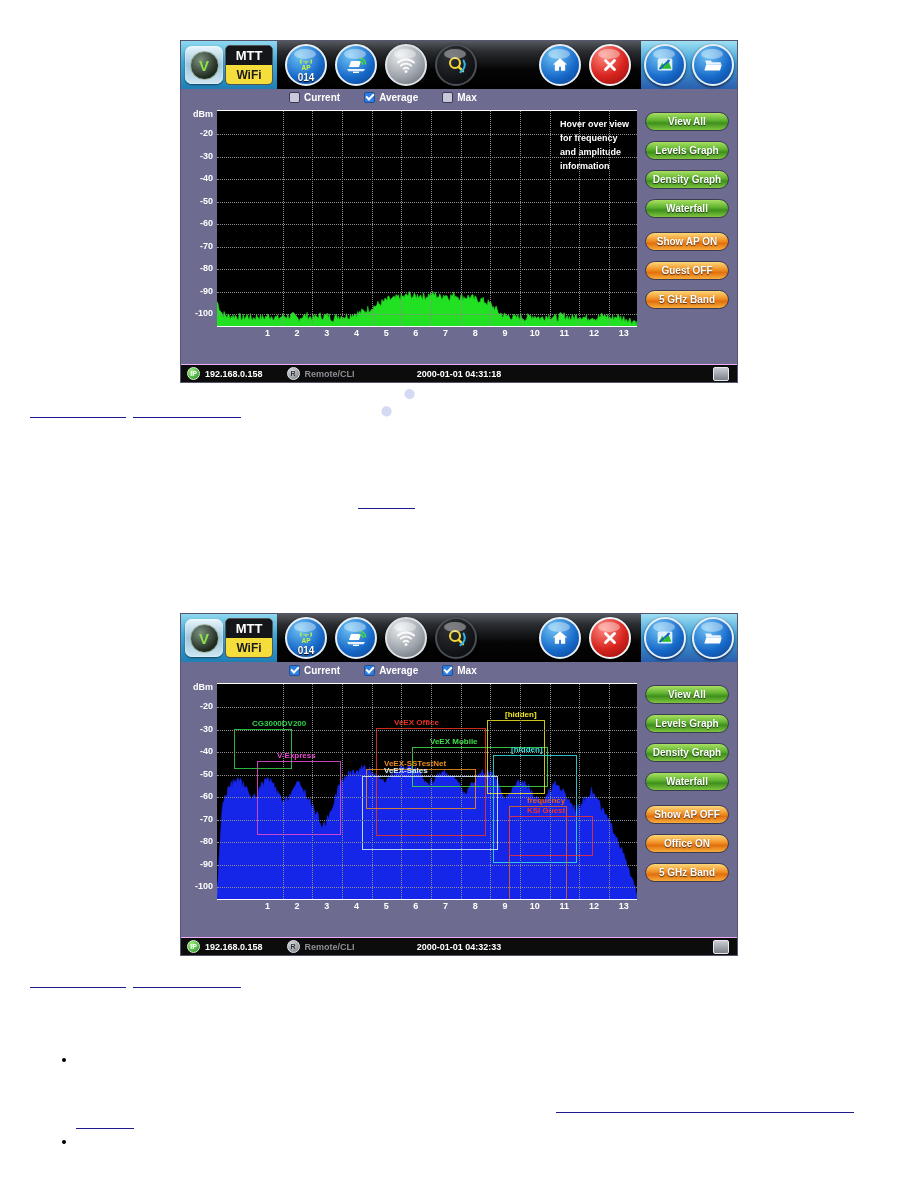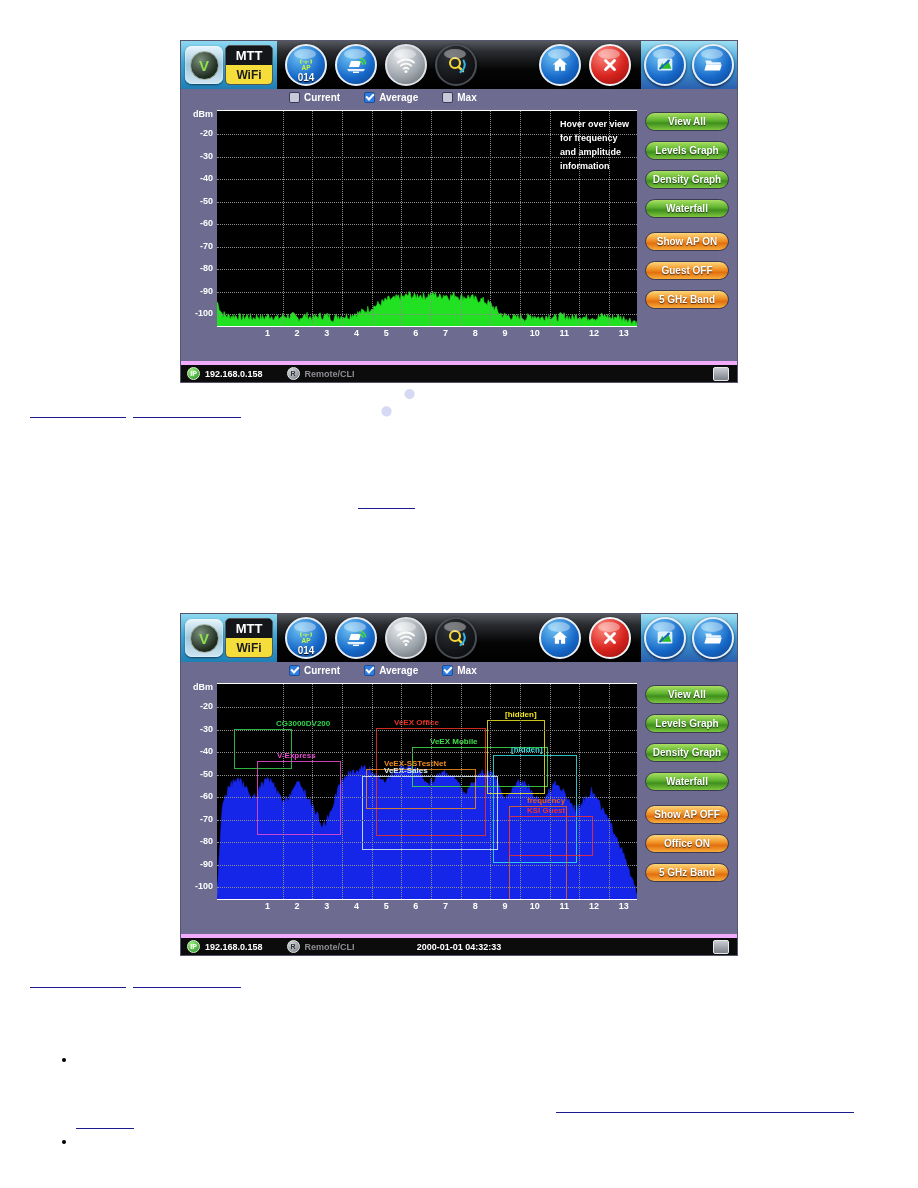--- a/index.html
+++ b/index.html
@@ -127,21 +127,21 @@
     border:1px solid #3c3a52;box-sizing:border-box;
   }
   .pill.green{background:linear-gradient(180deg,#a9e063 0%,#62b531 42%,#3f8f1d 60%,#7ec63f 100%);}
   .pill.orange{background:linear-gradient(180deg,#fcd77a 0%,#f2962a 42%,#e2700f 62%,#f7ad3c 100%);}
   .pill.gap{margin-top:14px;}
 
   
   .statusbar{
     position:absolute;left:0;right:0;bottom:0;height:17px;background:#0c0c0c;
     display:flex;align-items:center;color:#fff;font-size:9px;font-weight:bold;
-    border-top:4px solid #f0abfc;
+    border-top:1px solid #f0abfc;
   }
   .sb-ico{width:11px;height:11px;border-radius:50%;margin:0 5px 0 6px;display:flex;
     align-items:center;justify-content:center;font-size:7px;color:#fff;font-weight:bold;}
   .sb-ico.ip{background:radial-gradient(circle at 35% 30%,#9cf07a,#1e8b21);border:1px solid #d8f7cf;}
   .sb-ico.rc{background:radial-gradient(circle at 35% 30%,#d8dce0,#70767c);border:1px solid #e6eaee;
     color:#333;}
   .sb-time{position:absolute;left:0;right:0;text-align:center;}
   .sb-right{position:absolute;right:8px;width:14px;height:12px;border-radius:2px;
     background:linear-gradient(180deg,#c9ccd2,#7c818a);border:1px solid #e8ebee;}
   .sb-muted{color:#8d8d93;}
@@ -325,20 +325,21 @@
       <div class="pill orange">Guest OFF</div>
       <div class="pill orange">5 GHz Band</div>
     </div>
   </div>
 
   <div class="statusbar">
     <span class="sb-ico ip">IP</span>
     <span>192.168.0.158</span>
     <span class="sb-ico rc" style="margin-left:24px">R</span>
     <span class="sb-muted">Remote/CLI</span>
+    <span class="sb-time">2000-01-01  04:31:18</span>
     <span class="sb-right"></span>
   </div>
 </div>
 
 <div class="device" id="device-2">
 
   <div class="toolbar">
     <div class="tb-left">
       <div class="logo-btn">
         <div class="logo-orb">V</div>
@@ -448,21 +449,21 @@
           <span style="top: 184.5px;">-90</span>
           <span style="top: 207px;">-100</span>
         </div>
       <div class="graph-area">
         <svg class="trace" id="trace-2" viewBox="0 0 420 215" preserveAspectRatio="none">
             <path d="M 0 215 L 0.0 216.2 L 1.0 202.8 L 2.0 192.5 L 3.0 185.8 L 4.0 170.1 L 5.1 163.4 L 6.1 154.5 L 7.1 157.8 L 8.1 154.4 L 9.1 149.4 L 10.1 139.9 L 11.1 137.1 L 12.1 142.2 L 13.2 137.1 L 14.2 134.5 L 15.2 135.9 L 16.2 134.9 L 17.2 137.0 L 18.2 133.6 L 19.2 140.9 L 20.2 138.3 L 21.3 140.7 L 22.3 139.8 L 23.3 143.1 L 24.3 146.5 L 25.3 151.7 L 26.3 153.4 L 27.3 154.0 L 28.3 155.9 L 29.3 157.6 L 30.4 159.6 L 31.4 157.2 L 32.4 160.5 L 33.4 160.1 L 34.4 168.5 L 35.4 166.8 L 36.4 163.5 L 37.4 160.5 L 38.5 158.8 L 39.5 153.5 L 40.5 150.9 L 41.5 147.4 L 42.5 144.5 L 43.5 141.1 L 44.5 137.4 L 45.5 141.1 L 46.6 136.7 L 47.6 135.4 L 48.6 134.7 L 49.6 127.4 L 50.6 128.9 L 51.6 131.0 L 52.6 131.5 L 53.6 133.3 L 54.7 138.6 L 55.7 142.0 L 56.7 142.7 L 57.7 140.3 L 58.7 146.3 L 59.7 146.6 L 60.7 156.0 L 61.7 154.5 L 62.7 155.9 L 63.8 157.0 L 64.8 163.2 L 65.8 167.3 L 66.8 167.8 L 67.8 159.4 L 68.8 163.0 L 69.8 155.7 L 70.8 160.7 L 71.9 153.0 L 72.9 149.3 L 73.9 149.5 L 74.9 149.3 L 75.9 146.4 L 76.9 142.5 L 77.9 136.0 L 78.9 139.0 L 80.0 137.1 L 81.0 133.1 L 82.0 133.1 L 83.0 135.8 L 84.0 139.7 L 85.0 137.0 L 86.0 139.5 L 87.0 141.8 L 88.0 149.9 L 89.1 151.9 L 90.1 153.4 L 91.1 159.3 L 92.1 158.7 L 93.1 160.8 L 94.1 168.9 L 95.1 172.7 L 96.1 169.0 L 97.2 174.4 L 98.2 172.5 L 99.2 179.8 L 100.2 179.5 L 101.2 179.8 L 102.2 183.5 L 103.2 181.0 L 104.2 181.4 L 105.3 183.9 L 106.3 184.5 L 107.3 182.0 L 108.3 182.1 L 109.3 179.0 L 110.3 175.2 L 111.3 177.4 L 112.3 175.8 L 113.3 167.8 L 114.4 163.6 L 115.4 161.6 L 116.4 158.3 L 117.4 151.1 L 118.4 153.1 L 119.4 145.2 L 120.4 144.8 L 121.4 138.8 L 122.5 134.2 L 123.5 135.0 L 124.5 126.1 L 125.5 122.9 L 126.5 125.5 L 127.5 119.1 L 128.5 117.9 L 129.5 117.7 L 130.6 116.1 L 131.6 122.1 L 132.6 118.7 L 133.6 118.1 L 134.6 113.8 L 135.6 117.0 L 136.6 113.5 L 137.6 115.1 L 138.7 111.1 L 139.7 118.2 L 140.7 115.4 L 141.7 113.0 L 142.7 117.2 L 143.7 116.6 L 144.7 116.9 L 145.7 114.8 L 146.7 115.7 L 147.8 113.6 L 148.8 110.5 L 149.8 112.8 L 150.8 116.9 L 151.8 116.2 L 152.8 119.2 L 153.8 116.4 L 154.8 123.8 L 155.9 124.9 L 156.9 123.5 L 157.9 125.5 L 158.9 131.7 L 159.9 133.2 L 160.9 134.2 L 161.9 136.3 L 162.9 134.2 L 164.0 138.4 L 165.0 135.3 L 166.0 139.3 L 167.0 142.9 L 168.0 137.6 L 169.0 137.4 L 170.0 140.9 L 171.0 136.2 L 172.0 137.1 L 173.1 132.4 L 174.1 127.2 L 175.1 130.8 L 176.1 122.0 L 177.1 123.3 L 178.1 123.1 L 179.1 122.8 L 180.1 121.3 L 181.2 118.8 L 182.2 115.0 L 183.2 111.0 L 184.2 109.3 L 185.2 115.8 L 186.2 114.9 L 187.2 114.1 L 188.2 109.9 L 189.3 111.4 L 190.3 113.6 L 191.3 110.5 L 192.3 112.9 L 193.3 111.5 L 194.3 114.5 L 195.3 117.1 L 196.3 113.2 L 197.3 117.8 L 198.4 112.2 L 199.4 117.0 L 200.4 120.9 L 201.4 120.9 L 202.4 126.4 L 203.4 124.2 L 204.4 128.7 L 205.4 128.3 L 206.5 132.5 L 207.5 132.2 L 208.5 135.7 L 209.5 134.3 L 210.5 136.2 L 211.5 145.1 L 212.5 142.5 L 213.5 141.6 L 214.6 137.4 L 215.6 134.0 L 216.6 133.0 L 217.6 137.4 L 218.6 133.1 L 219.6 131.0 L 220.6 129.3 L 221.6 128.5 L 222.7 124.0 L 223.7 126.9 L 224.7 118.6 L 225.7 119.7 L 226.7 119.7 L 227.7 115.3 L 228.7 121.9 L 229.7 122.4 L 230.7 120.0 L 231.8 120.9 L 232.8 121.6 L 233.8 124.6 L 234.8 127.7 L 235.8 131.2 L 236.8 134.6 L 237.8 129.8 L 238.8 137.7 L 239.9 138.8 L 240.9 142.0 L 241.9 146.7 L 242.9 148.8 L 243.9 150.0 L 244.9 153.1 L 245.9 152.4 L 246.9 158.4 L 248.0 161.6 L 249.0 157.5 L 250.0 154.4 L 251.0 154.3 L 252.0 156.0 L 253.0 155.5 L 254.0 148.6 L 255.0 142.1 L 256.0 141.2 L 257.1 139.1 L 258.1 130.6 L 259.1 132.0 L 260.1 130.0 L 261.1 125.7 L 262.1 126.5 L 263.1 124.2 L 264.1 119.4 L 265.2 119.2 L 266.2 119.2 L 267.2 117.3 L 268.2 122.2 L 269.2 118.9 L 270.2 117.8 L 271.2 120.5 L 272.2 121.8 L 273.3 123.9 L 274.3 122.3 L 275.3 130.6 L 276.3 133.1 L 277.3 133.2 L 278.3 133.0 L 279.3 141.1 L 280.3 143.7 L 281.3 146.5 L 282.4 146.4 L 283.4 148.5 L 284.4 153.1 L 285.4 156.1 L 286.4 163.7 L 287.4 164.5 L 288.4 167.8 L 289.4 167.9 L 290.5 161.6 L 291.5 164.7 L 292.5 160.9 L 293.5 153.9 L 294.5 156.9 L 295.5 155.2 L 296.5 148.2 L 297.5 148.0 L 298.6 140.2 L 299.6 144.8 L 300.6 138.7 L 301.6 140.7 L 302.6 133.1 L 303.6 132.5 L 304.6 138.1 L 305.6 139.9 L 306.7 136.7 L 307.7 140.9 L 308.7 141.8 L 309.7 145.5 L 310.7 148.1 L 311.7 150.7 L 312.7 156.4 L 313.7 155.4 L 314.7 159.2 L 315.8 162.3 L 316.8 163.6 L 317.8 163.2 L 318.8 168.9 L 319.8 172.3 L 320.8 169.2 L 321.8 173.6 L 322.8 178.1 L 323.9 173.9 L 324.9 176.6 L 325.9 168.1 L 326.9 167.7 L 327.9 161.4 L 328.9 159.8 L 329.9 162.4 L 330.9 160.5 L 332.0 157.6 L 333.0 155.7 L 334.0 153.4 L 335.0 147.1 L 336.0 150.4 L 337.0 143.9 L 338.0 141.1 L 339.0 143.0 L 340.0 148.5 L 341.1 143.8 L 342.1 149.8 L 343.1 151.6 L 344.1 156.3 L 345.1 157.0 L 346.1 160.2 L 347.1 157.9 L 348.1 162.0 L 349.2 170.1 L 350.2 165.8 L 351.2 173.9 L 352.2 173.9 L 353.2 175.7 L 354.2 174.0 L 355.2 179.3 L 356.2 177.8 L 357.3 184.3 L 358.3 182.9 L 359.3 185.2 L 360.3 181.3 L 361.3 181.8 L 362.3 183.0 L 363.3 182.3 L 364.3 176.5 L 365.3 171.1 L 366.4 175.1 L 367.4 167.4 L 368.4 170.4 L 369.4 164.5 L 370.4 167.3 L 371.4 161.4 L 372.4 163.4 L 373.4 156.6 L 374.5 157.0 L 375.5 156.1 L 376.5 164.0 L 377.5 165.2 L 378.5 167.2 L 379.5 165.9 L 380.5 172.1 L 381.5 171.4 L 382.6 174.4 L 383.6 175.3 L 384.6 180.7 L 385.6 182.1 L 386.6 183.8 L 387.6 187.8 L 388.6 184.8 L 389.6 187.1 L 390.7 191.8 L 391.7 196.2 L 392.7 197.5 L 393.7 196.8 L 394.7 197.3 L 395.7 196.5 L 396.7 199.6 L 397.7 199.9 L 398.7 204.4 L 399.8 205.3 L 400.8 201.5 L 401.8 201.7 L 402.8 201.4 L 403.8 206.6 L 404.8 201.7 L 405.8 202.8 L 406.8 205.3 L 407.9 211.0 L 408.9 206.5 L 409.9 210.2 L 410.9 208.2 L 411.9 207.2 L 412.9 207.9 L 413.9 213.6 L 414.9 210.2 L 416.0 212.0 L 417.0 215.9 L 418.0 211.1 L 419.0 210.8 L 420.0 212.6 L 420 215 Z" fill="#ffffff" stroke="#ffffff" stroke-width="0.6"></path>
             <path d="M 0 215 L 0.0 214.3 L 1.0 210.2 L 2.0 208.6 L 3.0 200.5 L 4.0 202.3 L 5.1 197.2 L 6.1 194.7 L 7.1 189.1 L 8.1 186.2 L 9.1 186.9 L 10.1 182.2 L 11.1 184.8 L 12.1 179.8 L 13.2 178.0 L 14.2 181.9 L 15.2 177.7 L 16.2 181.9 L 17.2 176.9 L 18.2 182.5 L 19.2 184.2 L 20.2 180.9 L 21.3 185.5 L 22.3 186.8 L 23.3 181.8 L 24.3 183.8 L 25.3 185.9 L 26.3 183.0 L 27.3 189.4 L 28.3 185.6 L 29.3 189.1 L 30.4 190.8 L 31.4 190.8 L 32.4 188.7 L 33.4 192.6 L 34.4 198.0 L 35.4 194.6 L 36.4 197.6 L 37.4 191.9 L 38.5 189.7 L 39.5 192.6 L 40.5 187.4 L 41.5 191.5 L 42.5 184.1 L 43.5 188.1 L 44.5 179.4 L 45.5 177.8 L 46.6 178.2 L 47.6 178.3 L 48.6 174.2 L 49.6 179.8 L 50.6 175.6 L 51.6 177.1 L 52.6 175.1 L 53.6 181.0 L 54.7 176.7 L 55.7 183.1 L 56.7 185.8 L 57.7 183.2 L 58.7 183.8 L 59.7 187.0 L 60.7 184.6 L 61.7 188.5 L 62.7 188.4 L 63.8 193.2 L 64.8 194.0 L 65.8 194.9 L 66.8 195.2 L 67.8 192.0 L 68.8 195.8 L 69.8 192.8 L 70.8 189.6 L 71.9 186.2 L 72.9 186.6 L 73.9 184.5 L 74.9 186.8 L 75.9 181.7 L 76.9 183.3 L 77.9 179.9 L 78.9 176.7 L 80.0 183.0 L 81.0 177.6 L 82.0 176.8 L 83.0 183.2 L 84.0 182.1 L 85.0 180.5 L 86.0 186.7 L 87.0 184.5 L 88.0 189.7 L 89.1 189.6 L 90.1 190.2 L 91.1 192.3 L 92.1 195.2 L 93.1 194.8 L 94.1 192.8 L 95.1 200.2 L 96.1 194.9 L 97.2 195.3 L 98.2 200.1 L 99.2 201.9 L 100.2 204.0 L 101.2 200.3 L 102.2 205.3 L 103.2 207.5 L 104.2 204.5 L 105.3 201.2 L 106.3 202.9 L 107.3 201.2 L 108.3 200.6 L 109.3 199.3 L 110.3 201.8 L 111.3 201.5 L 112.3 196.4 L 113.3 195.8 L 114.4 191.0 L 115.4 190.1 L 116.4 188.8 L 117.4 184.8 L 118.4 187.0 L 119.4 186.6 L 120.4 179.5 L 121.4 183.7 L 122.5 178.1 L 123.5 180.8 L 124.5 178.2 L 125.5 176.7 L 126.5 176.8 L 127.5 174.4 L 128.5 170.9 L 129.5 173.1 L 130.6 169.2 L 131.6 172.9 L 132.6 165.4 L 133.6 167.5 L 134.6 164.3 L 135.6 166.9 L 136.6 165.4 L 137.6 164.9 L 138.7 166.4 L 139.7 168.6 L 140.7 163.9 L 141.7 167.8 L 142.7 163.7 L 143.7 163.9 L 144.7 166.1 L 145.7 163.0 L 146.7 162.1 L 147.8 168.3 L 148.8 166.1 L 149.8 166.5 L 150.8 163.8 L 151.8 168.5 L 152.8 171.5 L 153.8 172.7 L 154.8 167.5 L 155.9 174.1 L 156.9 174.9 L 157.9 174.3 L 158.9 169.9 L 159.9 174.6 L 160.9 177.6 L 161.9 179.9 L 162.9 176.6 L 164.0 182.0 L 165.0 176.4 L 166.0 177.5 L 167.0 184.2 L 168.0 178.5 L 169.0 178.2 L 170.0 175.0 L 171.0 180.8 L 172.0 177.2 L 173.1 173.1 L 174.1 175.7 L 175.1 173.1 L 176.1 175.0 L 177.1 168.0 L 178.1 170.6 L 179.1 169.2 L 180.1 170.3 L 181.2 166.3 L 182.2 168.7 L 183.2 163.8 L 184.2 165.9 L 185.2 163.3 L 186.2 161.5 L 187.2 165.6 L 188.2 164.9 L 189.3 168.4 L 190.3 162.8 L 191.3 162.6 L 192.3 164.2 L 193.3 161.5 L 194.3 169.1 L 195.3 162.9 L 196.3 166.8 L 197.3 164.4 L 198.4 168.1 L 199.4 167.2 L 200.4 170.4 L 201.4 168.9 L 202.4 175.1 L 203.4 174.1 L 204.4 177.2 L 205.4 178.4 L 206.5 172.3 L 207.5 173.3 L 208.5 174.0 L 209.5 177.6 L 210.5 178.3 L 211.5 182.6 L 212.5 178.7 L 213.5 178.6 L 214.6 180.8 L 215.6 174.6 L 216.6 177.1 L 217.6 175.4 L 218.6 175.6 L 219.6 174.3 L 220.6 172.9 L 221.6 170.4 L 222.7 175.0 L 223.7 170.5 L 224.7 172.6 L 225.7 168.9 L 226.7 173.3 L 227.7 170.4 L 228.7 168.6 L 229.7 170.9 L 230.7 170.9 L 231.8 171.5 L 232.8 175.0 L 233.8 176.4 L 234.8 173.4 L 235.8 174.8 L 236.8 175.8 L 237.8 178.5 L 238.8 173.9 L 239.9 182.1 L 240.9 184.4 L 241.9 185.7 L 242.9 183.2 L 243.9 186.2 L 244.9 189.6 L 245.9 191.6 L 246.9 188.7 L 248.0 190.4 L 249.0 193.4 L 250.0 191.9 L 251.0 185.7 L 252.0 190.8 L 253.0 186.6 L 254.0 186.3 L 255.0 183.4 L 256.0 177.1 L 257.1 179.8 L 258.1 176.8 L 259.1 172.0 L 260.1 174.8 L 261.1 171.6 L 262.1 168.8 L 263.1 175.1 L 264.1 170.0 L 265.2 171.3 L 266.2 169.6 L 267.2 169.2 L 268.2 167.6 L 269.2 170.7 L 270.2 166.7 L 271.2 172.8 L 272.2 167.9 L 273.3 174.4 L 274.3 173.1 L 275.3 173.0 L 276.3 173.2 L 277.3 173.7 L 278.3 174.2 L 279.3 175.4 L 280.3 180.3 L 281.3 178.4 L 282.4 186.8 L 283.4 188.5 L 284.4 187.2 L 285.4 184.9 L 286.4 192.7 L 287.4 188.4 L 288.4 191.0 L 289.4 188.3 L 290.5 191.3 L 291.5 187.1 L 292.5 186.0 L 293.5 186.5 L 294.5 184.5 L 295.5 186.1 L 296.5 188.1 L 297.5 179.5 L 298.6 177.6 L 299.6 178.1 L 300.6 178.5 L 301.6 175.4 L 302.6 178.2 L 303.6 177.8 L 304.6 176.4 L 305.6 179.6 L 306.7 179.3 L 307.7 179.2 L 308.7 185.2 L 309.7 182.4 L 310.7 185.7 L 311.7 183.0 L 312.7 184.2 L 313.7 192.0 L 314.7 192.1 L 315.8 187.5 L 316.8 192.9 L 317.8 192.4 L 318.8 189.5 L 319.8 194.4 L 320.8 197.6 L 321.8 195.3 L 322.8 193.2 L 323.9 196.3 L 324.9 199.3 L 325.9 197.5 L 326.9 194.2 L 327.9 195.5 L 328.9 189.9 L 329.9 187.4 L 330.9 186.4 L 332.0 187.1 L 333.0 189.2 L 334.0 184.3 L 335.0 184.4 L 336.0 187.2 L 337.0 185.4 L 338.0 178.3 L 339.0 178.0 L 340.0 180.1 L 341.1 185.5 L 342.1 180.2 L 343.1 183.1 L 344.1 184.5 L 345.1 185.2 L 346.1 188.3 L 347.1 187.6 L 348.1 190.0 L 349.2 191.6 L 350.2 197.7 L 351.2 197.5 L 352.2 196.1 L 353.2 194.7 L 354.2 196.6 L 355.2 199.7 L 356.2 200.6 L 357.3 200.7 L 358.3 199.0 L 359.3 203.7 L 360.3 204.5 L 361.3 203.0 L 362.3 203.2 L 363.3 202.6 L 364.3 194.1 L 365.3 193.2 L 366.4 195.7 L 367.4 195.2 L 368.4 194.7 L 369.4 196.4 L 370.4 194.7 L 371.4 188.1 L 372.4 193.2 L 373.4 189.3 L 374.5 186.3 L 375.5 193.0 L 376.5 187.4 L 377.5 191.6 L 378.5 194.0 L 379.5 192.1 L 380.5 195.3 L 381.5 198.3 L 382.6 199.3 L 383.6 202.7 L 384.6 202.0 L 385.6 203.7 L 386.6 200.4 L 387.6 199.8 L 388.6 201.7 L 389.6 201.7 L 390.7 205.4 L 391.7 205.8 L 392.7 210.4 L 393.7 207.0 L 394.7 205.3 L 395.7 208.3 L 396.7 210.1 L 397.7 205.2 L 398.7 208.2 L 399.8 211.4 L 400.8 209.8 L 401.8 205.8 L 402.8 206.2 L 403.8 207.2 L 404.8 206.4 L 405.8 209.1 L 406.8 212.1 L 407.9 208.4 L 408.9 209.2 L 409.9 212.6 L 410.9 214.7 L 411.9 209.2 L 412.9 211.4 L 413.9 213.2 L 414.9 214.4 L 416.0 214.7 L 417.0 209.8 L 418.0 213.8 L 419.0 211.1 L 420.0 212.6 L 420 215 Z" fill="#22e022" stroke="#22e022" stroke-width="0.6"></path>
             <path d="M 0 215 L 0.0 212.4 L 1.0 196.5 L 2.0 174.6 L 3.0 160.2 L 4.0 142.2 L 5.1 125.8 L 6.1 118.4 L 7.1 116.8 L 8.1 111.1 L 9.1 114.0 L 10.1 110.7 L 11.1 102.1 L 12.1 102.7 L 13.2 103.8 L 14.2 97.4 L 15.2 103.4 L 16.2 95.6 L 17.2 98.9 L 18.2 96.1 L 19.2 99.5 L 20.2 94.5 L 21.3 94.1 L 22.3 98.6 L 23.3 94.3 L 24.3 96.0 L 25.3 103.9 L 26.3 97.8 L 27.3 103.5 L 28.3 103.5 L 29.3 102.1 L 30.4 104.8 L 31.4 108.7 L 32.4 110.8 L 33.4 112.2 L 34.4 116.2 L 35.4 112.6 L 36.4 111.9 L 37.4 109.7 L 38.5 113.1 L 39.5 114.2 L 40.5 112.5 L 41.5 107.0 L 42.5 102.4 L 43.5 104.6 L 44.5 98.1 L 45.5 98.5 L 46.6 102.7 L 47.6 95.0 L 48.6 94.8 L 49.6 96.1 L 50.6 93.4 L 51.6 95.0 L 52.6 99.7 L 53.6 94.5 L 54.7 97.8 L 55.7 100.0 L 56.7 98.4 L 57.7 105.8 L 58.7 102.8 L 59.7 110.8 L 60.7 106.7 L 61.7 109.8 L 62.7 110.1 L 63.8 112.3 L 64.8 117.8 L 65.8 117.4 L 66.8 116.5 L 67.8 117.6 L 68.8 112.4 L 69.8 112.9 L 70.8 116.8 L 71.9 115.8 L 72.9 110.1 L 73.9 112.0 L 74.9 106.9 L 75.9 105.7 L 76.9 103.7 L 77.9 102.4 L 78.9 100.2 L 80.0 97.5 L 81.0 98.0 L 82.0 97.2 L 83.0 100.2 L 84.0 103.1 L 85.0 103.5 L 86.0 106.3 L 87.0 109.7 L 88.0 105.6 L 89.1 113.6 L 90.1 115.3 L 91.1 115.5 L 92.1 115.6 L 93.1 114.6 L 94.1 120.7 L 95.1 125.4 L 96.1 120.4 L 97.2 125.9 L 98.2 131.3 L 99.2 129.5 L 100.2 127.7 L 101.2 130.1 L 102.2 138.3 L 103.2 139.0 L 104.2 142.6 L 105.3 143.5 L 106.3 140.2 L 107.3 137.3 L 108.3 142.2 L 109.3 140.7 L 110.3 131.4 L 111.3 134.9 L 112.3 131.5 L 113.3 127.2 L 114.4 127.2 L 115.4 124.5 L 116.4 122.3 L 117.4 118.6 L 118.4 110.1 L 119.4 114.3 L 120.4 105.8 L 121.4 101.1 L 122.5 100.7 L 123.5 103.4 L 124.5 97.0 L 125.5 95.3 L 126.5 99.1 L 127.5 92.5 L 128.5 94.8 L 129.5 91.4 L 130.6 93.4 L 131.6 86.7 L 132.6 90.7 L 133.6 87.1 L 134.6 92.5 L 135.6 86.0 L 136.6 86.0 L 137.6 91.0 L 138.7 89.3 L 139.7 86.3 L 140.7 87.1 L 141.7 88.9 L 142.7 84.6 L 143.7 85.5 L 144.7 81.6 L 145.7 85.6 L 146.7 82.8 L 147.8 81.1 L 148.8 87.9 L 149.8 86.5 L 150.8 85.0 L 151.8 87.1 L 152.8 82.9 L 153.8 89.0 L 154.8 88.4 L 155.9 93.3 L 156.9 89.2 L 157.9 95.1 L 158.9 89.1 L 159.9 89.8 L 160.9 95.8 L 161.9 91.2 L 162.9 95.7 L 164.0 95.1 L 165.0 96.3 L 166.0 95.3 L 167.0 97.9 L 168.0 99.0 L 169.0 97.6 L 170.0 94.9 L 171.0 94.1 L 172.0 93.1 L 173.1 96.7 L 174.1 90.1 L 175.1 88.3 L 176.1 91.7 L 177.1 91.7 L 178.1 88.1 L 179.1 84.8 L 180.1 87.5 L 181.2 89.1 L 182.2 88.6 L 183.2 82.7 L 184.2 80.6 L 185.2 85.2 L 186.2 82.5 L 187.2 83.2 L 188.2 86.2 L 189.3 83.4 L 190.3 86.4 L 191.3 80.9 L 192.3 81.7 L 193.3 85.8 L 194.3 81.9 L 195.3 83.1 L 196.3 86.6 L 197.3 85.4 L 198.4 83.1 L 199.4 85.5 L 200.4 89.0 L 201.4 87.0 L 202.4 86.6 L 203.4 87.9 L 204.4 90.5 L 205.4 94.3 L 206.5 95.0 L 207.5 98.4 L 208.5 97.1 L 209.5 98.7 L 210.5 99.0 L 211.5 99.7 L 212.5 103.7 L 213.5 95.2 L 214.6 94.8 L 215.6 101.0 L 216.6 98.0 L 217.6 97.4 L 218.6 92.9 L 219.6 91.6 L 220.6 89.5 L 221.6 92.3 L 222.7 88.8 L 223.7 92.8 L 224.7 88.6 L 225.7 87.7 L 226.7 88.0 L 227.7 86.1 L 228.7 92.5 L 229.7 88.9 L 230.7 91.8 L 231.8 92.7 L 232.8 91.3 L 233.8 92.0 L 234.8 92.1 L 235.8 92.2 L 236.8 91.8 L 237.8 94.9 L 238.8 95.5 L 239.9 96.0 L 240.9 98.7 L 241.9 98.1 L 242.9 100.6 L 243.9 106.8 L 244.9 103.9 L 245.9 110.0 L 246.9 107.7 L 248.0 109.4 L 249.0 110.3 L 250.0 109.5 L 251.0 104.3 L 252.0 103.8 L 253.0 103.1 L 254.0 99.3 L 255.0 98.0 L 256.0 100.8 L 257.1 98.3 L 258.1 98.8 L 259.1 94.9 L 260.1 93.5 L 261.1 90.3 L 262.1 91.2 L 263.1 88.9 L 264.1 91.1 L 265.2 85.4 L 266.2 89.5 L 267.2 90.2 L 268.2 89.7 L 269.2 91.6 L 270.2 85.1 L 271.2 87.0 L 272.2 92.6 L 273.3 87.8 L 274.3 87.7 L 275.3 88.4 L 276.3 95.2 L 277.3 97.1 L 278.3 91.1 L 279.3 95.6 L 280.3 96.4 L 281.3 99.9 L 282.4 102.6 L 283.4 105.8 L 284.4 108.5 L 285.4 110.9 L 286.4 112.7 L 287.4 113.5 L 288.4 117.3 L 289.4 110.8 L 290.5 113.9 L 291.5 109.7 L 292.5 110.3 L 293.5 109.2 L 294.5 108.6 L 295.5 103.3 L 296.5 104.2 L 297.5 101.5 L 298.6 103.7 L 299.6 99.2 L 300.6 97.0 L 301.6 95.8 L 302.6 100.0 L 303.6 98.9 L 304.6 99.5 L 305.6 96.9 L 306.7 100.5 L 307.7 97.1 L 308.7 101.0 L 309.7 101.2 L 310.7 106.7 L 311.7 100.2 L 312.7 106.3 L 313.7 108.3 L 314.7 106.0 L 315.8 111.4 L 316.8 114.1 L 317.8 114.9 L 318.8 113.1 L 319.8 112.3 L 320.8 114.6 L 321.8 114.8 L 322.8 115.2 L 323.9 118.3 L 324.9 120.2 L 325.9 115.6 L 326.9 116.0 L 327.9 115.4 L 328.9 112.4 L 329.9 111.5 L 330.9 110.0 L 332.0 104.8 L 333.0 109.4 L 334.0 108.6 L 335.0 106.1 L 336.0 99.3 L 337.0 101.3 L 338.0 97.0 L 339.0 101.7 L 340.0 101.3 L 341.1 101.4 L 342.1 102.1 L 343.1 107.1 L 344.1 106.0 L 345.1 108.3 L 346.1 104.5 L 347.1 106.9 L 348.1 109.1 L 349.2 113.9 L 350.2 115.4 L 351.2 116.4 L 352.2 115.1 L 353.2 120.2 L 354.2 118.8 L 355.2 121.1 L 356.2 125.8 L 357.3 121.0 L 358.3 128.5 L 359.3 129.0 L 360.3 124.9 L 361.3 120.1 L 362.3 125.9 L 363.3 124.1 L 364.3 119.6 L 365.3 121.6 L 366.4 113.1 L 367.4 118.4 L 368.4 112.9 L 369.4 112.6 L 370.4 113.7 L 371.4 113.5 L 372.4 112.7 L 373.4 110.6 L 374.5 103.3 L 375.5 110.9 L 376.5 109.7 L 377.5 109.9 L 378.5 114.3 L 379.5 113.1 L 380.5 115.3 L 381.5 115.8 L 382.6 116.7 L 383.6 124.6 L 384.6 127.8 L 385.6 123.6 L 386.6 125.3 L 387.6 130.0 L 388.6 130.6 L 389.6 130.4 L 390.7 135.4 L 391.7 134.2 L 392.7 136.3 L 393.7 140.6 L 394.7 139.2 L 395.7 147.9 L 396.7 150.4 L 397.7 150.3 L 398.7 153.7 L 399.8 153.1 L 400.8 157.0 L 401.8 160.3 L 402.8 164.7 L 403.8 164.9 L 404.8 163.3 L 405.8 170.5 L 406.8 168.8 L 407.9 174.7 L 408.9 175.6 L 409.9 181.5 L 410.9 183.0 L 411.9 184.4 L 412.9 191.5 L 413.9 192.8 L 414.9 193.8 L 416.0 195.9 L 417.0 201.8 L 418.0 201.6 L 419.0 208.0 L 420.0 212.6 L 420 215 Z" fill="#1526e8" stroke="#1526e8" stroke-width="0.6"></path>
           </svg>
         <div id="ap-overlay-2" style="position:absolute;inset:0;">
-            <div class="ap-label" style="left: 35px; top: 36px; color: rgb(47, 211, 74); margin-left: 24px;">CG3000DV200</div>
+            <div class="ap-label" style="left: 35px; top: 36px; color: rgb(47, 211, 74);">CG3000DV200</div>
             <div class="ap-box" style="left: 17px; top: 45px; width: 58px; height: 40px; border: 1px solid rgb(47, 211, 74); opacity: 0.85;"></div>
             <div class="ap-label" style="left: 60px; top: 68px; color: rgb(232, 75, 208);">V-Express</div>
             <div class="ap-box" style="left: 40px; top: 77px; width: 84px; height: 74px; border: 1px solid rgb(232, 75, 208); opacity: 0.85;"></div>
             <div class="ap-label" style="left: 177px; top: 35px; color: rgb(238, 51, 34); text-align: right;">VeEX Office</div>
             <div class="ap-box" style="left: 159px; top: 44px; width: 110px; height: 108px; border: 1px solid rgb(238, 51, 34); opacity: 0.85;"></div>
             <div class="ap-label" style="left: 213px; top: 54px; color: rgb(63, 224, 74);">VeEX Mobile</div>
             <div class="ap-box" style="left: 195px; top: 63px; width: 136px; height: 40px; border: 1px solid rgb(63, 224, 74); opacity: 0.85;"></div>
             <div class="ap-label" style="left: 288px; top: 27px; color: rgb(242, 231, 31);">[hidden]</div>
             <div class="ap-box" style="left: 270px; top: 36px; width: 58px; height: 74px; border: 1px solid rgb(242, 231, 31); opacity: 0.85;"></div>
             <div class="ap-label" style="left: 294px; top: 62px; color: rgb(53, 227, 224);">[hidden]</div>

